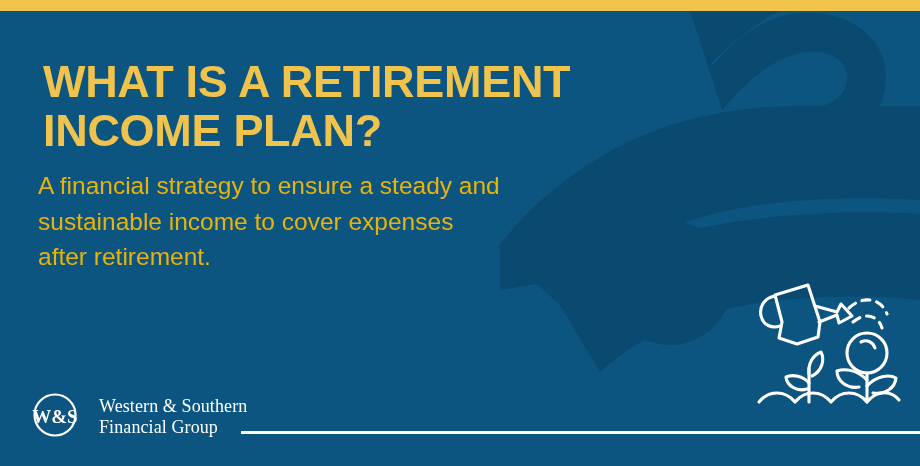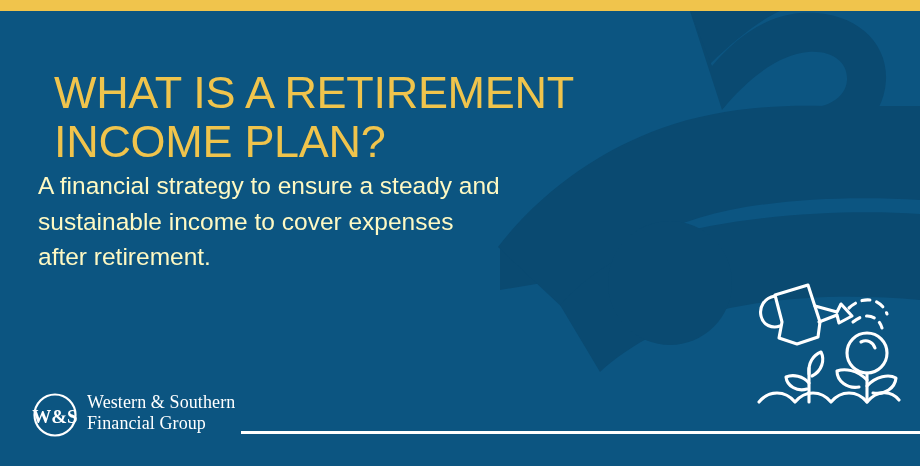--- a/index.html
+++ b/index.html
@@ -31,46 +31,46 @@
     height: 11px;
     background: #f0c44c;
   }
   #headline {
     position: absolute;
     left: 38px;
     top: 52px;
     width: 620px;
     color: #f0c44c;
     font-size: 45px;
-    font-weight: normal;
+    font-weight: bold;
     line-height: 1.09;
     letter-spacing: -0.3px;
-    margin: 16px;
+    margin: 5px;
     text-transform: uppercase;
     white-space: pre-line;
   }
   #subhead {
     position: absolute;
     left: 38px;
     top: 168px;
     width: 540px;
-    color: #fef9c3;
+    color: #eab308;
     font-size: 24.5px;
     font-weight: normal;
     line-height: 1.45;
     margin: 0;
     white-space: pre-line;
   }
   #logo-block {
     position: absolute;
     left: 32px;
     top: 392px;
     display: flex;
-    align-items: flex-start;
-    gap: 9px;
+    align-items: flex-end;
+    gap: 21px;
   }
   #logo-mark {
     width: 46px;
     height: 46px;
     flex: 0 0 auto;
   }
   #logo-wordmark {
     color: #ffffff;
     font-family: "Liberation Serif", serif;
     font-size: 18px;

